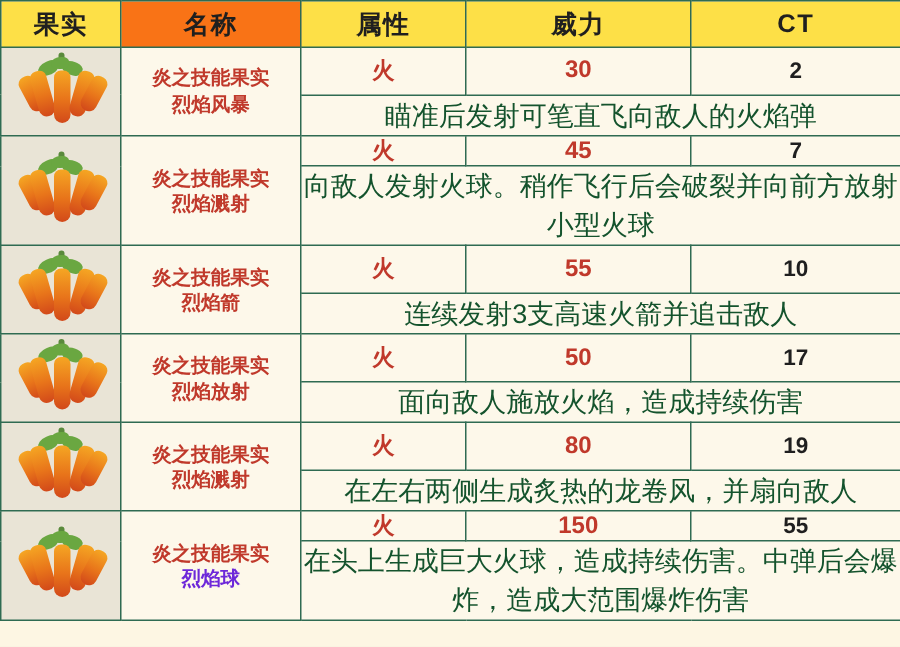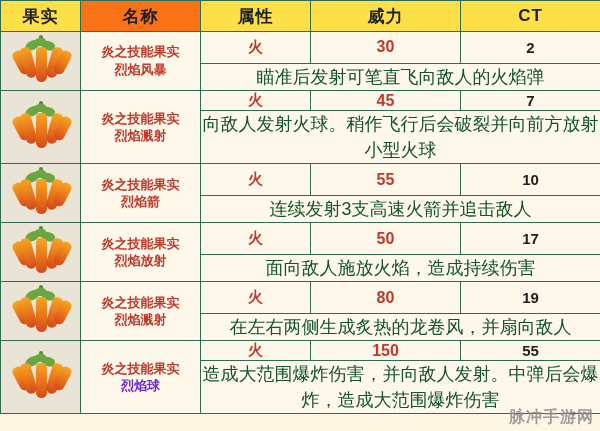--- a/index.html
+++ b/index.html
@@ -282,20 +282,19 @@
         </td>
         <td class="cell-name" rowspan="2">
           <span>炎之技能果实</span>
           <span class="ln2 grey-name">烈焰球</span>
         </td>
         <td class="cell-attr">火</td>
         <td class="cell-pow">150</td>
         <td class="cell-ct">55</td>
       </tr>
       <tr>
-        <td class="cell-desc" colspan="3">造成大范围爆炸伤害，并向敌人发射。中弹后会爆炸，造成大范围爆炸伤害</td>
+        <td class="cell-desc" colspan="3">在头上生成巨大火球，造成持续伤害。中弹后会爆炸，造成大范围爆炸伤害</td>
       </tr>
 
     </tbody>
   </table>
 
-  <div class="watermark">脉冲手游网</div>
 </div>
 
 </body></html>

